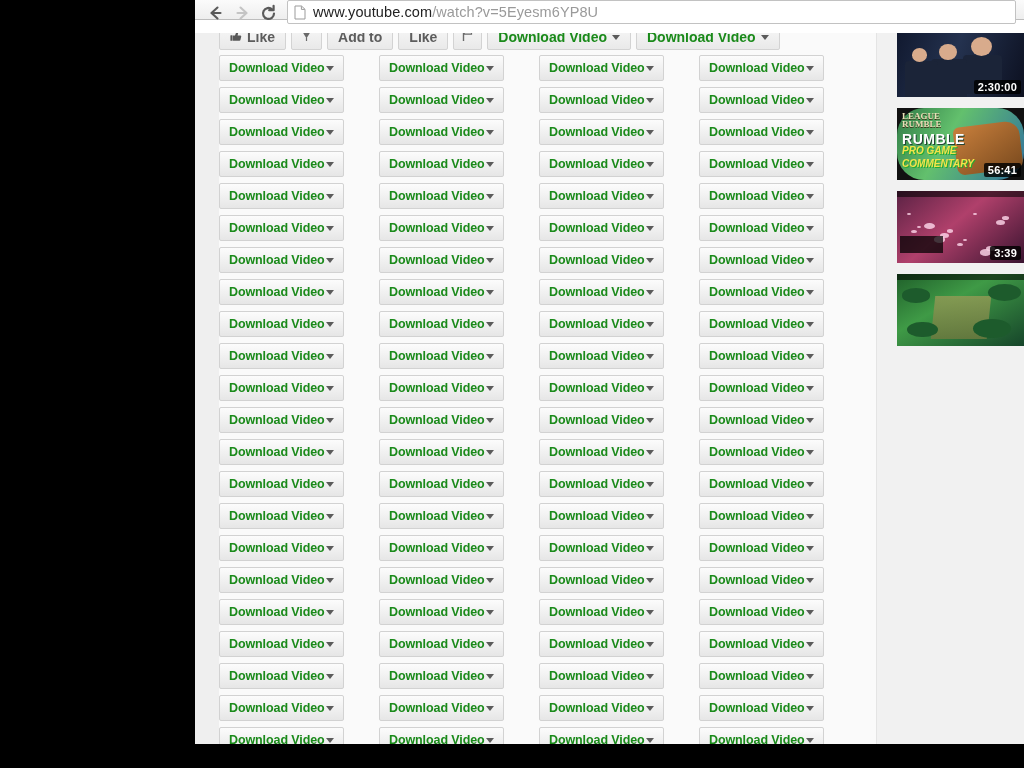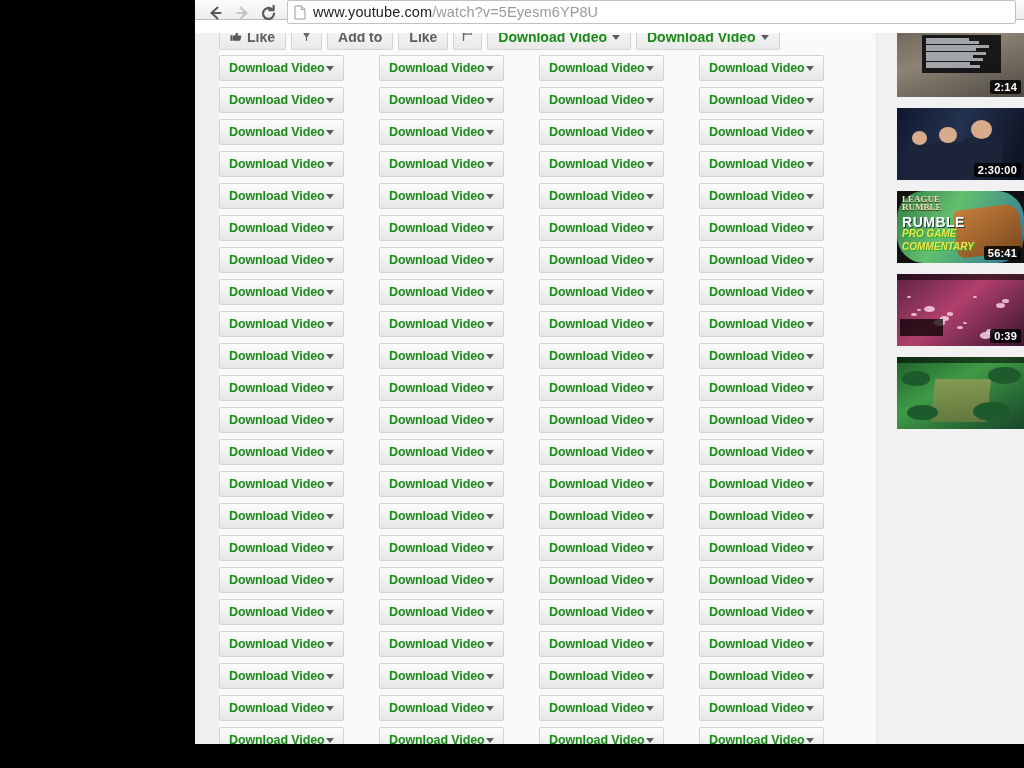--- a/index.html
+++ b/index.html
@@ -783,36 +783,20 @@
               <div class="dlbtn">
                 <span class="lbl">Download Video</span>
                 <span class="tri"></span>
               </div>
             </div>
           </div>
         </div>
 
       <div class="rail">
           <div class="thumbwrap">
-            <div class="thumb t-scoreboard">
-              <div class="panel">
-                <i style="top: 8%; width: 55%;"></i>
-                <i style="top: 17%; width: 68%;"></i>
-                <i style="top: 26%; width: 81%;"></i>
-                <i style="top: 35%; width: 64%;"></i>
-                <i style="top: 44%; width: 77%;"></i>
-                <i style="top: 53%; width: 60%;"></i>
-                <i style="top: 62%; width: 73%;"></i>
-                <i style="top: 71%; width: 56%;"></i>
-                <i style="top: 80%; width: 69%;"></i>
-              </div>
-            </div>
-            <div class="dur">2:14</div>
-          </div>
-          <div class="thumbwrap">
             <div class="thumb t-players">
               <div class="b" style="left: 52%; top: 41.5%; width: 31%; height: 55%;"></div>
               <div class="h" style="left: 58%; top: 16%; width: 17%; height: 27.2%;"></div>
               <div class="b" style="left: 27%; top: 47%; width: 28%; height: 55%;"></div>
               <div class="h" style="left: 33%; top: 26%; width: 14%; height: 22.4%;"></div>
               <div class="b" style="left: 6%; top: 50%; width: 26%; height: 55%;"></div>
               <div class="h" style="left: 12%; top: 32%; width: 12%; height: 19.2%;"></div>
             </div>
             <div class="dur">2:30:00</div>
           </div>
@@ -839,21 +823,21 @@
               <div class="spark" style="left: 65%; top: 81%; width: 9%; height: 9%;"></div>
               <div class="spark" style="left: 16%; top: 49%; width: 3%; height: 3%;"></div>
               <div class="spark" style="left: 47%; top: 72%; width: 5%; height: 5%;"></div>
               <div class="spark" style="left: 78%; top: 40%; width: 7%; height: 7%;"></div>
               <div class="spark" style="left: 29%; top: 63%; width: 9%; height: 9%;"></div>
               <div class="spark" style="left: 60%; top: 31%; width: 3%; height: 3%;"></div>
               <div class="spark" style="left: 11%; top: 54%; width: 5%; height: 5%;"></div>
               <div class="t-hud-bar"></div>
               <div style="position: absolute; left: 2%; bottom: 14%; width: 34%; height: 24%; background: rgba(0, 0, 0, 0.72);"></div>
             </div>
-            <div class="dur">0:39</div>
+            <div class="dur">3:39</div>
           </div>
           <div class="thumbwrap">
             <div class="thumb t-lane">
               <div class="path"></div>
               <div class="bush" style="left: 4%; top: 20%; width: 22%; height: 19.8%;"></div>
               <div class="bush" style="left: 72%; top: 14%; width: 26%; height: 23.4%;"></div>
               <div class="bush" style="left: 60%; top: 62%; width: 30%; height: 27%;"></div>
               <div class="bush" style="left: 8%; top: 66%; width: 24%; height: 21.6%;"></div>
               <div class="t-hud-bar"></div>
             </div>

